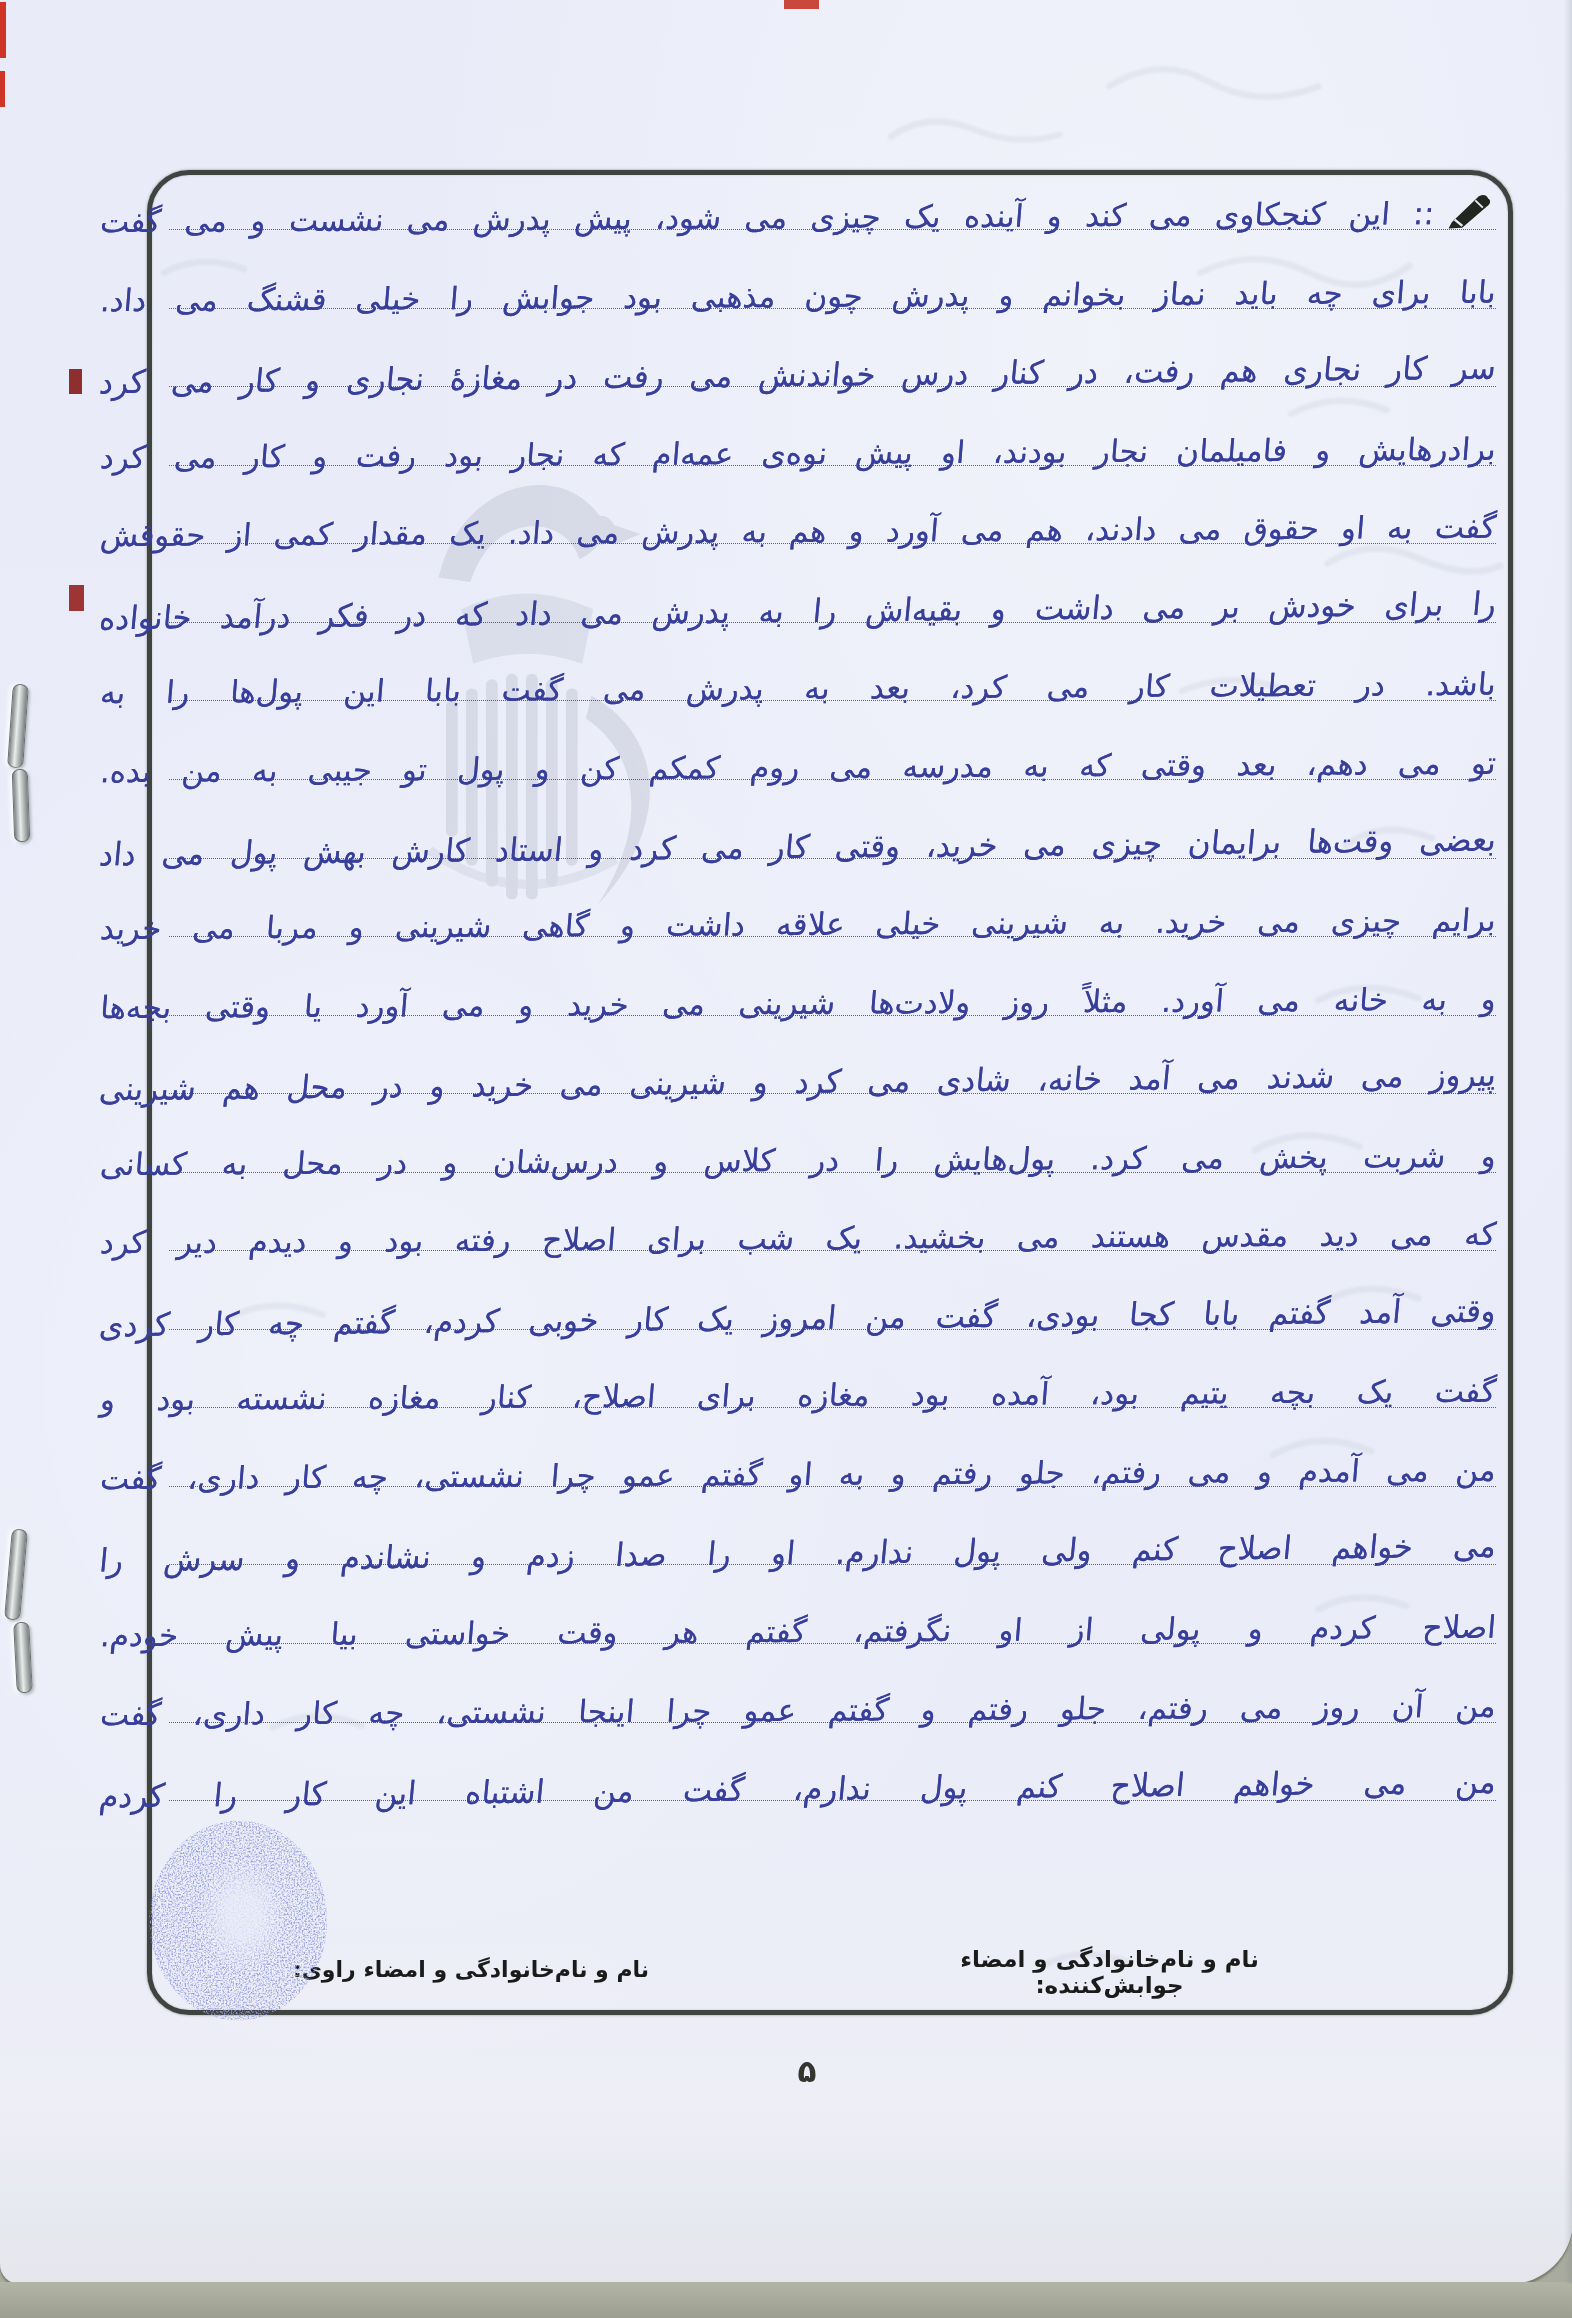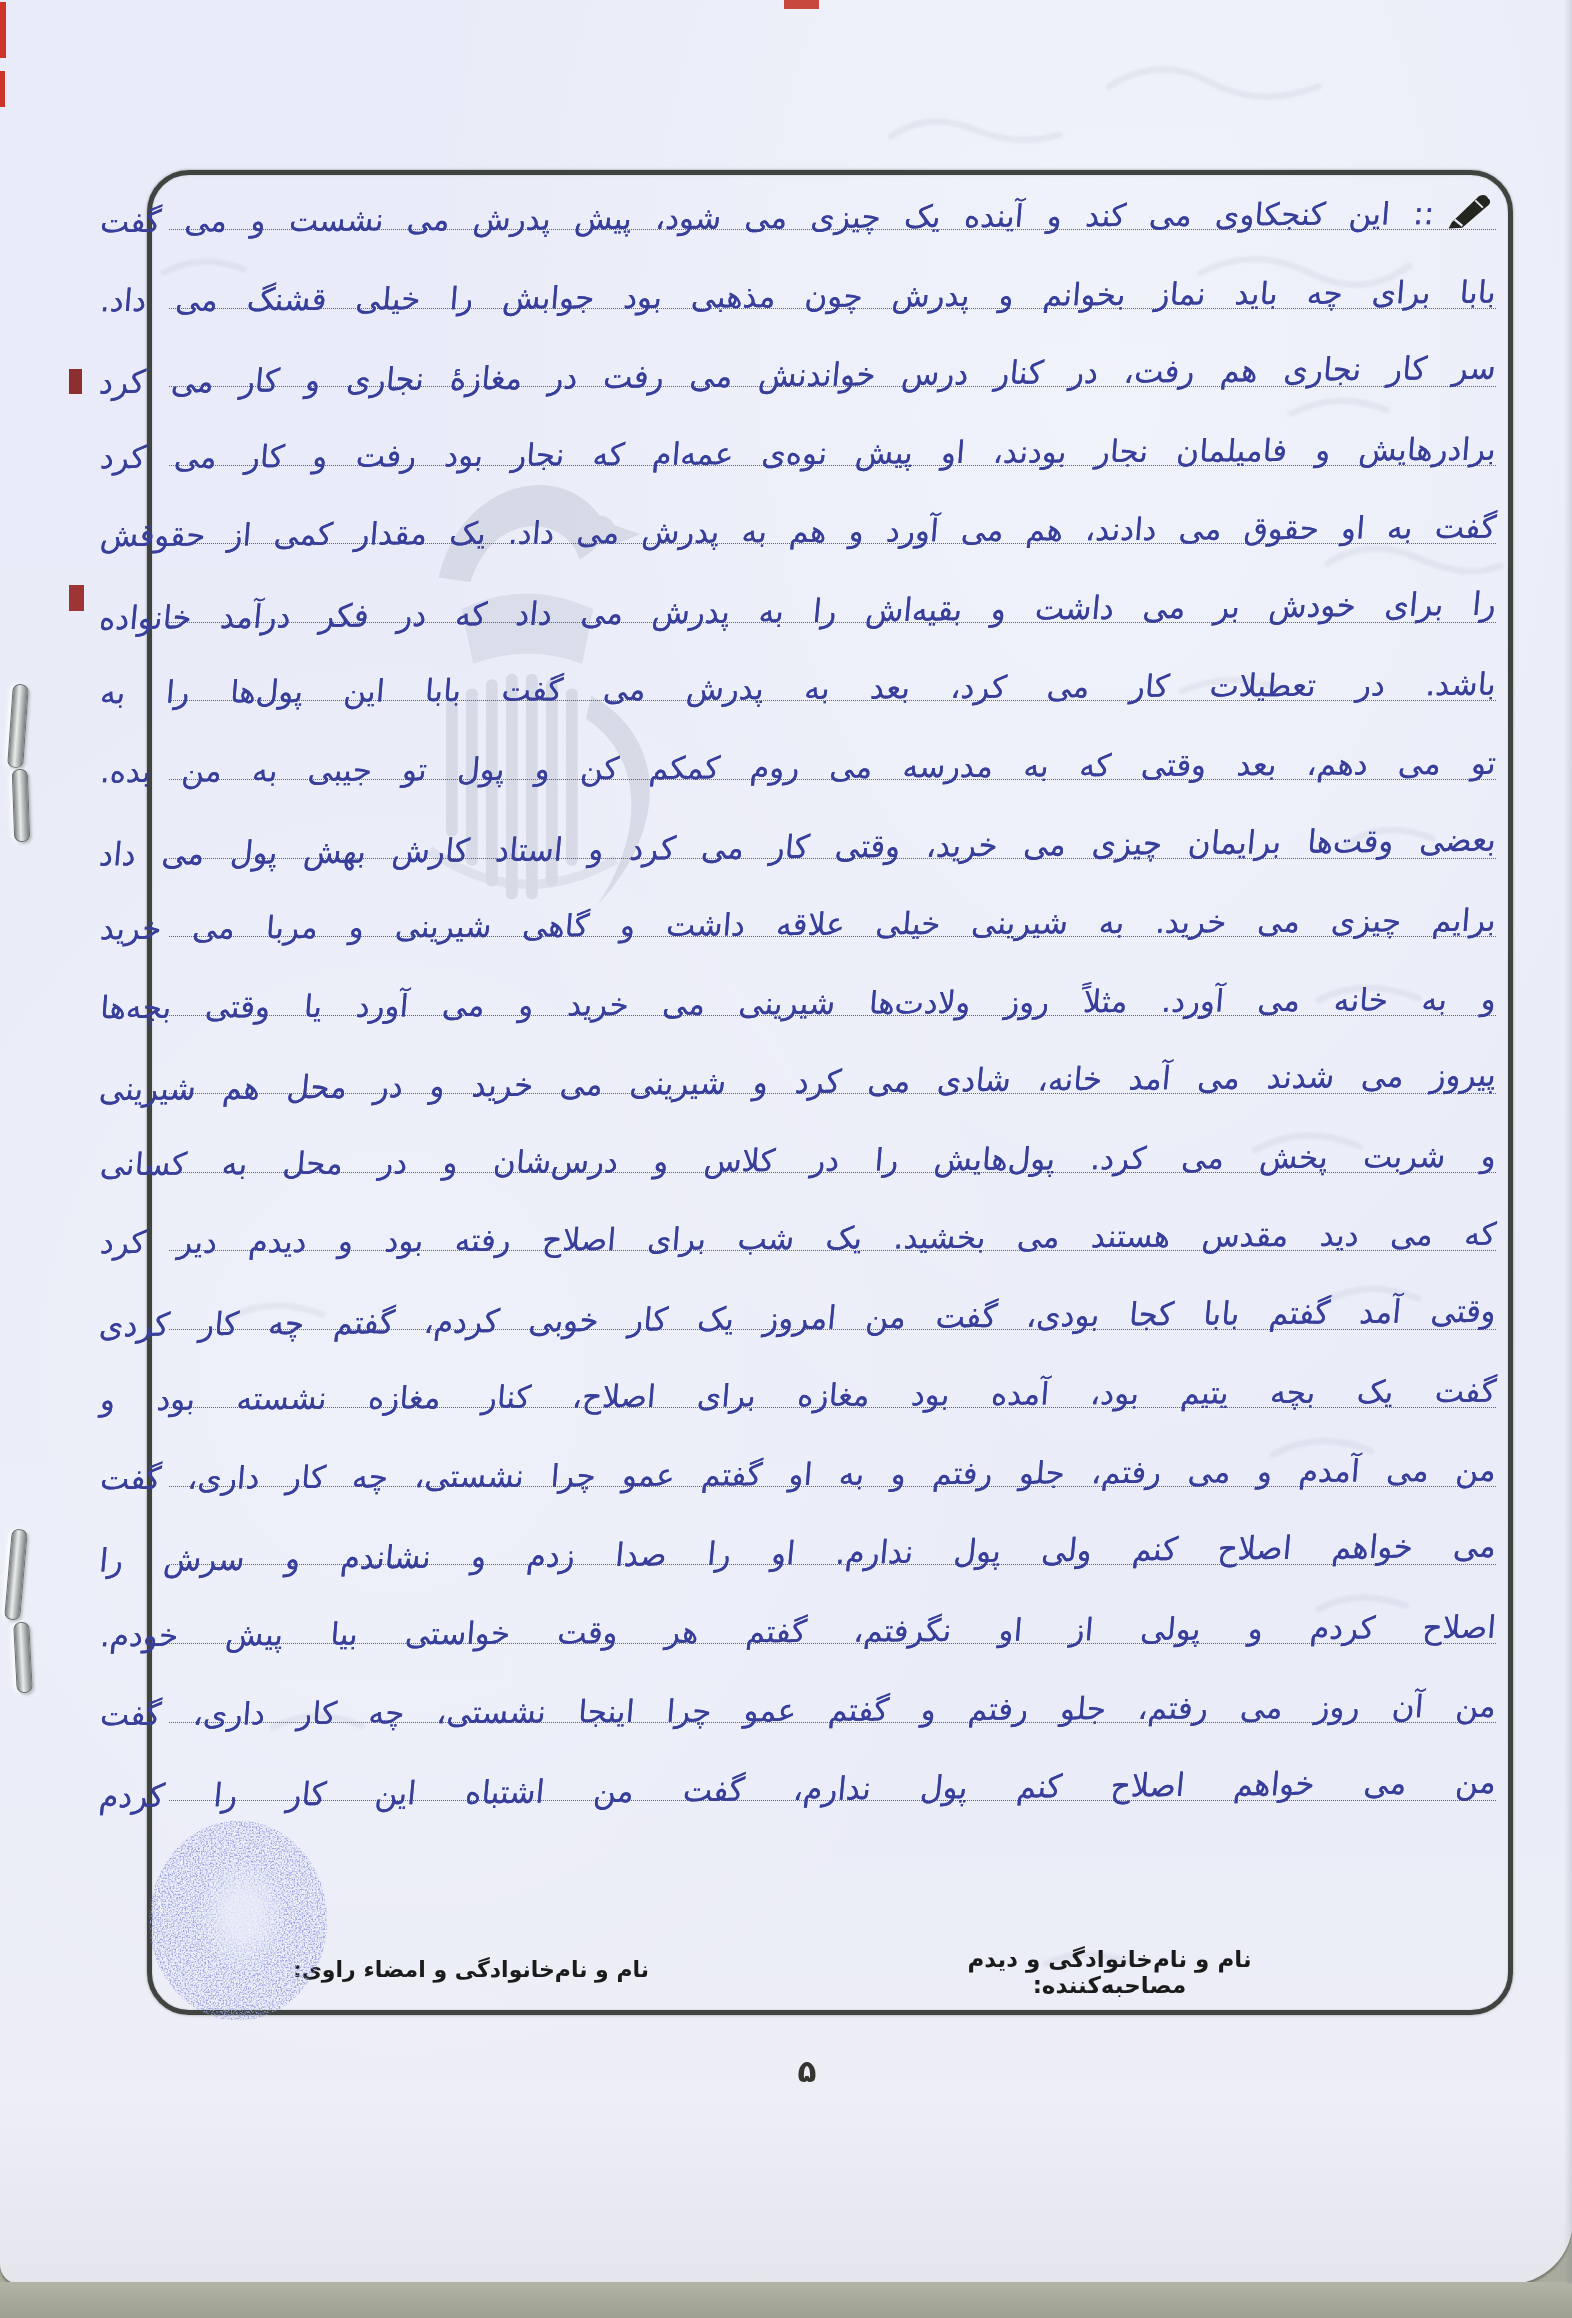--- a/index.html
+++ b/index.html
@@ -202,21 +202,21 @@
     <div class="dotline" style="top: 1722px;"></div>
     <div class="hw-row" style="top: 1662px;">
       <span class="hw-text">من آن روز می رفتم، جلو رفتم و گفتم عمو چرا اینجا نشستی، چه کار داری، گفت</span>
     </div>
     <div class="dotline" style="top: 1800px;"></div>
     <div class="hw-row" style="top: 1740px;">
       <span class="hw-text">من می خواهم اصلاح کنم پول ندارم، گفت من اشتباه این کار را کردم</span>
     </div>
   </div>
 
-<div class="label label-interviewer">نام و نام‌خانوادگی و دیدم مصاحبه‌کننده:</div>
+<div class="label label-interviewer">نام و نام‌خانوادگی و امضاء جوابش‌کننده:</div>
 <div class="label label-narrator">نام و نام‌خانوادگی و امضاء راوی:</div>
 
 <div class="fingerprint">
   <svg width="198" height="209" viewBox="0 0 218 230">
     <defs>
       <filter id="fpnoise" x="-20%" y="-20%" width="140%" height="140%">
         <feTurbulence type="fractalNoise" baseFrequency="0.55" numOctaves="3" seed="7"></feTurbulence>
         <feColorMatrix type="matrix" values="0 0 0 0 0.31  0 0 0 0 0.35  0 0 0 0 0.75  0 0 0 3 -1.30"></feColorMatrix>
         <feComposite operator="in" in2="SourceAlpha"></feComposite>
       </filter>

